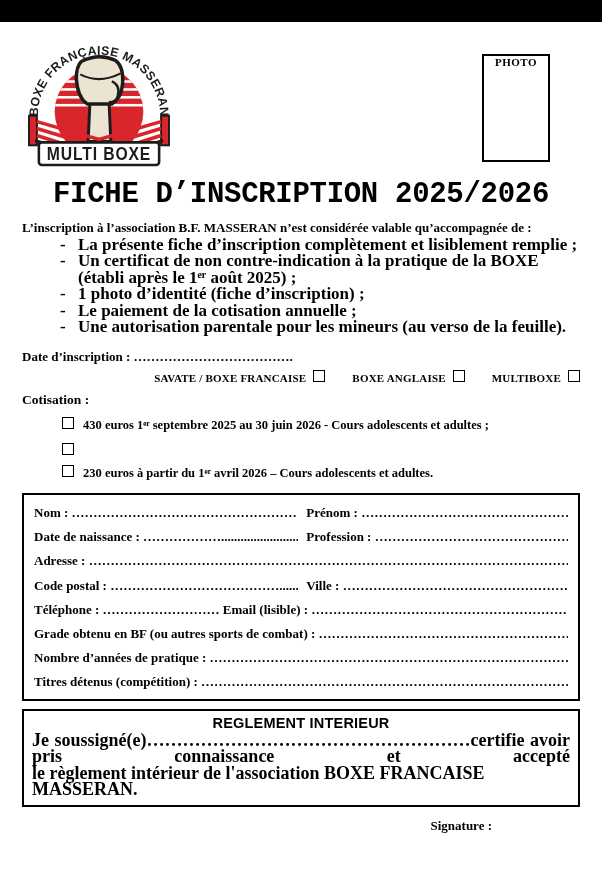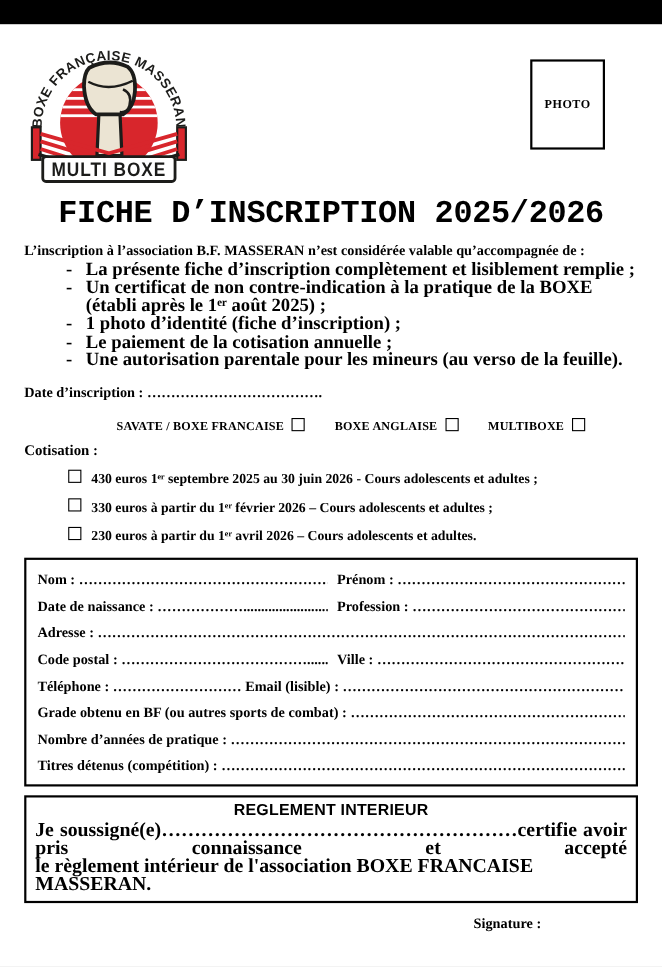--- a/index.html
+++ b/index.html
@@ -10,42 +10,42 @@
     font-family:"Liberation Serif","DejaVu Serif",serif;
     font-weight:bold; color:#000;
   }
   .topbar { height:22px; background:#000; width:100%; }
   .content { padding:0 22px; }
 
   
   .header { display:flex; justify-content:space-between; align-items:flex-start; margin-top:7px; height:139px; }
   .logo-svg { width:150px; height:138px; margin-left:2px; display:block; }
   .photo-box {
-    width:68px; height:82px; border:2px solid #000; margin-top:25px; margin-right:30px;
-    display:flex; align-items:center; justify-content:center;
+    width:68px; height:108px; border:2px solid #000; margin-top:25px; margin-right:30px;
+    display:flex; justify-content:center;
     font-size:11px; letter-spacing:.5px;
   }
 
   
   .title {
     margin-top:12px; text-align:center;
     font-family:Liberation Mono, monospace;
     font-weight:bold; font-size:29px; line-height:1.05; letter-spacing:-.3px;
   }
 
   
   .lead { margin-top:10px; font-size:13px; line-height:16.5px; }
   .req-list { list-style:none; margin:0; padding-left:38px; }
   .req-list li { position:relative; padding-left:18px; font-size:17px; line-height:16.5px; }
   .req-list li::before { content:"-"; position:absolute; left:0; top:0; }
 
   .date-line { margin-top:12px; font-size:13px; line-height:17px; }
 
   
-  .disc-row { margin:16px 0 0 84px; display:flex; align-items:flex-start; font-size:11px; line-height:14px; }
+  .disc-row { margin:6px 0 0 84px; display:flex; align-items:flex-start; font-size:11px; line-height:14px;justify-content:flex-end; }
   .disc-opt { display:flex; align-items:flex-start; margin-right:27px; }
   .disc-opt:last-child { margin-right:0; }
   .disc-opt .lbl { margin-right:7px; letter-spacing:.2px; }
   .cb { display:inline-block; width:12px; height:12px; border:1.3px solid #000; background:#fff; flex:0 0 auto; }
   .disc-opt .cb { margin-top:-1px; }
 
   .cotis-label { margin-top:6px; font-size:13.5px; line-height:17px; }
 
   .cot-row { margin:0 0 10px 40px; display:flex; align-items:flex-start; font-size:12.5px; line-height:16px; }
   .cot-rows { margin-top:9px; }
@@ -155,21 +155,20 @@
     </div>
 
     <div class="cotis-label">Cotisation :</div>
     <div class="cot-rows">
       <div class="cot-row">
         <span class="cb"></span>
         <span>430 euros 1ᵉʳ septembre 2025 au 30 juin 2026 - Cours adolescents et adultes ;</span>
       </div>
       <div class="cot-row">
         <span class="cb"></span>
-        <span>330 euros à partir du 1ᵉʳ février 2026 – Cours adolescents et adultes ;</span>
       </div>
       <div class="cot-row">
         <span class="cb"></span>
         <span>230 euros à partir du 1ᵉʳ avril 2026 – Cours adolescents et adultes.</span>
       </div>
     </div>
 
     <div class="info-box">
       <div class="frow">
         <span class="cell cell-l">Nom : ………………………………………………………………</span>

